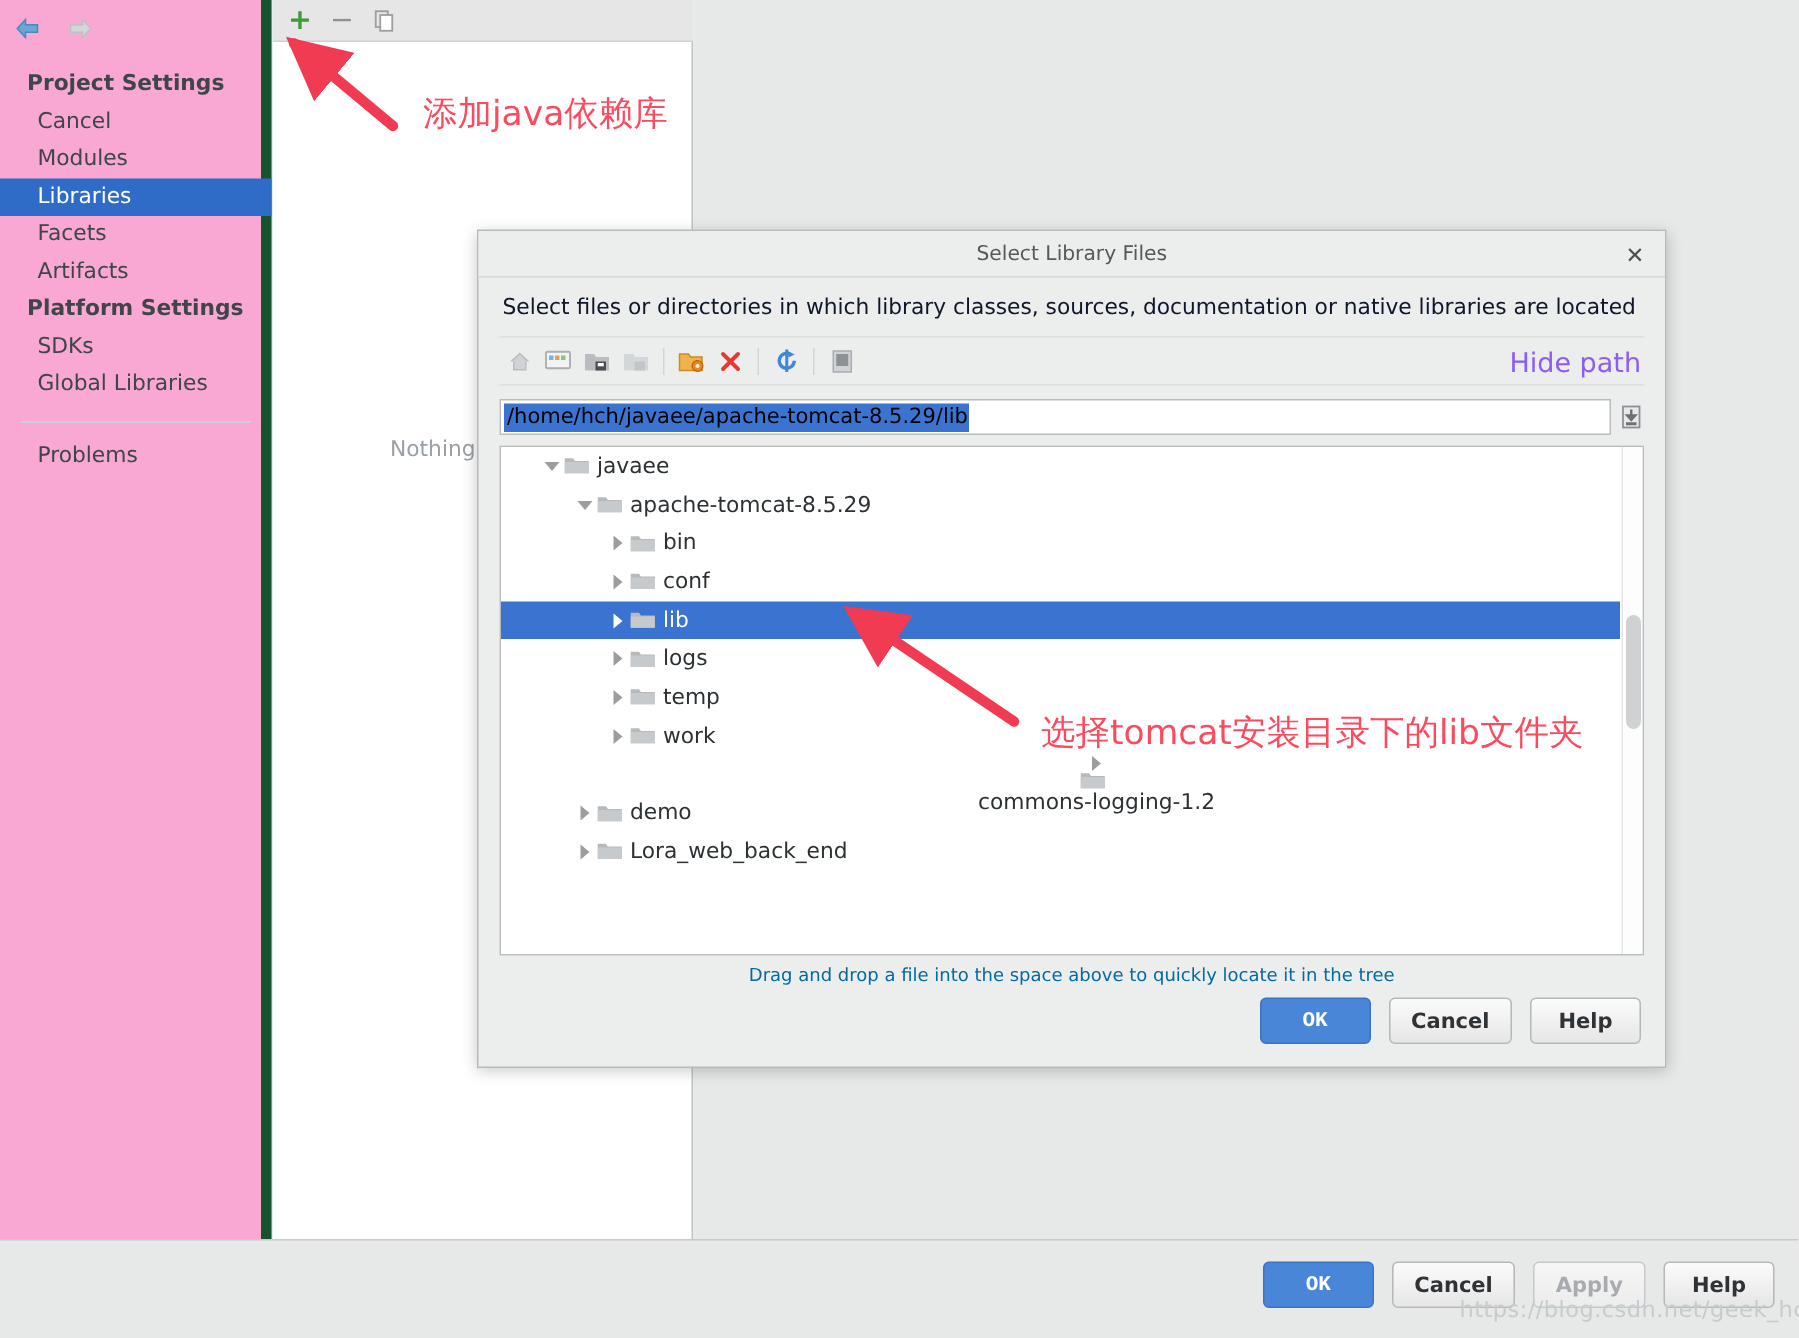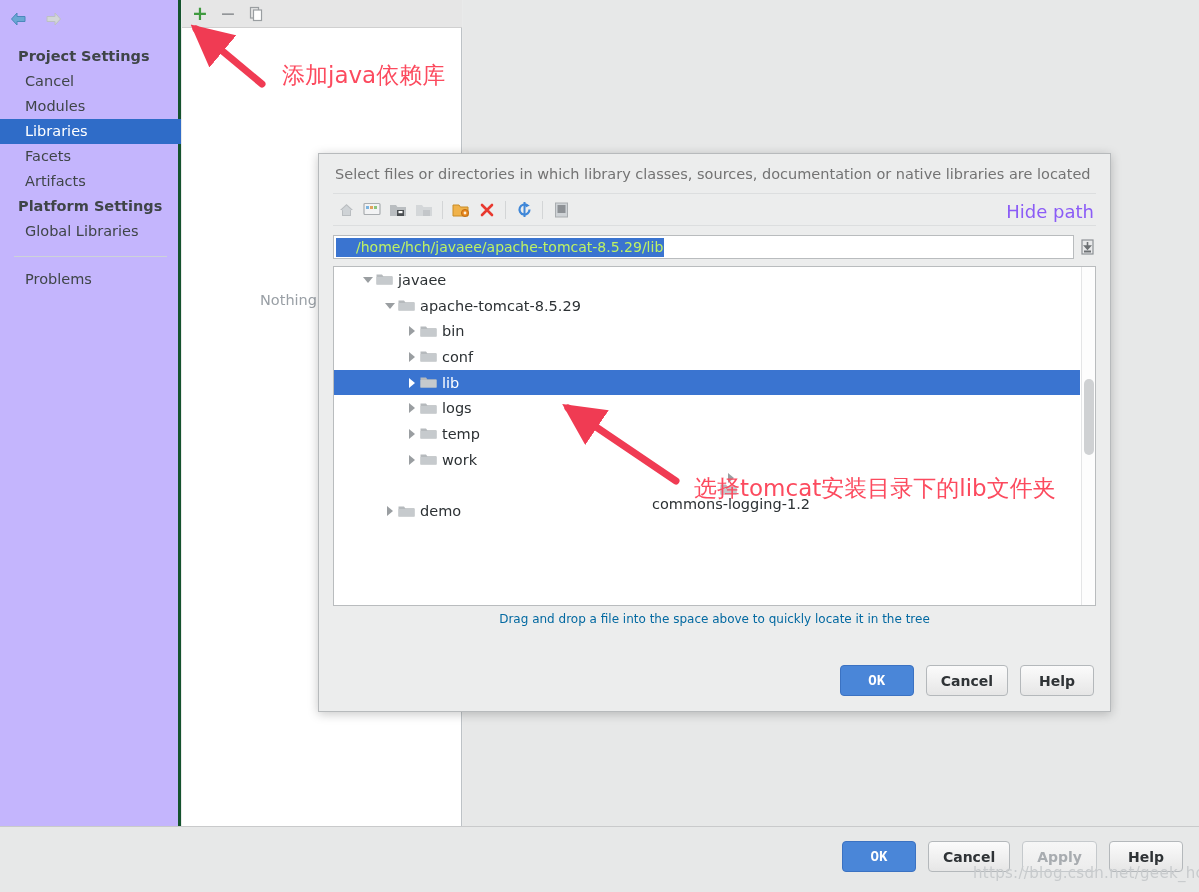--- a/index.html
+++ b/index.html
@@ -11,21 +11,21 @@
     background: #e8e8e8;
   }
 
   #root { position: relative; width: 1199px; height: 892px; }
 
   
   .win-body { position: absolute; left: 0; top: 0; width: 1199px; height: 840px; background: #e9eaea; }
 
   .sidebar {
     position: absolute; left: 0; top: 0; width: 181px; height: 826px;
-    background: #c4b5fd; border-right: 3px solid #14532d;
+    background: #f9a8d4; border-right: 7px solid #14532d;
   }
   .nav-arrows { position: absolute; left: 9px; top: 10px; display: flex; gap: 14px; align-items: center; }
   .arrow { width: 20px; height: 18px; display: block; }
 
   .side-list { position: absolute; left: 0; top: 44px; width: 181px; }
   .grp-title {
     font-size: 14.5px; font-weight: bold; color: #3f4548;
     padding: 4px 0 4px 18px; line-height: 17px;
   }
   .side-item {
@@ -96,42 +96,42 @@
     border-bottom: 1px solid #d5d7d8;
     display: flex; align-items: center; justify-content: center;
   }
   .dlg-title { font-size: 13.5px; color: #55595c; }
   .dlg-close {
     position: absolute; right: 10px; top: 6px; width: 20px; height: 20px;
     display: flex; align-items: center; justify-content: center;
     font-size: 15px; color: #4b4f52; cursor: default;
   }
   .dlg-desc {
-    font-size: 14.5px; color: #737373;
+    font-size: 14.5px; color: #0f172a;
     padding: 12px 0 11px 16px;
   }
   .dlg-toolbar {
     height: 33px; border-top: 1px solid #dcdedf; border-bottom: 1px solid #dcdedf;
     margin: 0 14px; display: flex; align-items: center; position: relative;
   }
   .dtb { width: 26px; height: 24px; display: flex; align-items: center; justify-content: center; }
   .dtb-sep { width: 1px; height: 18px; background: #d3d5d6; margin: 0 5px; }
   .hide-path {
     position: absolute; right: 2px; top: 7px;
     font-size: 18px; color: #8b5cf6; cursor: default;
   }
 
   .path-row { margin: 9px 14px 0 14px; display: flex; align-items: center; gap: 5px; }
   .path-field {
     flex: 1; height: 24px; background: #ffffff; border: 1px solid #b9bcbe;
     display: flex; align-items: center; padding: 0 2px; overflow: hidden;
   }
   .path-sel {
-    background: #3a74d0; color: #bef264; font-size: 14px;
-    padding: 1px 1px 2px 20px; white-space: nowrap;
+    background: #3a74d0; color: #000000; font-size: 14px;
+    padding: 1px 1px 2px 2px; white-space: nowrap;
   }
   .paste-btn { width: 17px; height: 22px; display: flex; align-items: center; justify-content: center; }
 
   .tree-wrap {
     margin: 7px 14px 0 14px; height: 340px; background: #ffffff;
     border: 1px solid #b9bcbe; position: relative; overflow: hidden;
   }
   .tree { position: absolute; left: 0; top: 0; right: 15px; }
   .tree-row {
     height: 25.7px; display: flex; align-items: center;
@@ -195,20 +195,21 @@
 
       <div class="side-list">
         <div class="grp-title">Project Settings</div>
         <div class="side-item">Cancel</div>
         <div class="side-item">Modules</div>
         <div class="side-item selected">Libraries</div>
         <div class="side-item">Facets</div>
         <div class="side-item">Artifacts</div>
 
         <div class="grp-title">Platform Settings</div>
+        <div class="side-item">SDKs</div>
         <div class="side-item">Global Libraries</div>
 
         <div class="side-sep"></div>
 
         <div class="side-item">Problems</div>
       </div>
     </div>
 
     <div class="center-panel">
       <div class="cp-toolbar">
@@ -245,20 +246,24 @@
         <button class="btn disabled">Apply</button>
         <button class="btn">Help</button>
       </div>
     </div>
   </div>
 
   <div class="watermark">https://blog.csdn.net/geek_hch</div>
 
   <div class="dialog">
 
+    <div class="dlg-titlebar">
+      <span class="dlg-title">Select Library Files</span>
+      <span class="dlg-close">✕</span>
+    </div>
 
     <div class="dlg-desc">Select files or directories in which library classes, sources, documentation or native libraries are located</div>
 
     <div class="dlg-toolbar">
       <span class="dtb">
         <svg width="17" height="16" viewBox="0 0 17 16">
           <path d="M8.5 2 L15 8 L13 8 L13 14 L4 14 L4 8 L2 8 Z" fill="#b9bdc0"></path>
           <path d="M8.5 3.5 L13.6 8.2 L12 8.2 L12 13 L5 13 L5 8.2 L3.4 8.2 Z" fill="#cfd3d6"></path>
         </svg>
       </span>
@@ -441,20 +446,32 @@
             <span class="tw-toggle">
               <span class="tri-right"></span>
             </span>
             <span class="tw-folder">
               <svg width="17" height="13" viewBox="0 0 17 13">
                 <path d="M0.5 1.5 h5.5 l1.3 1.8 H16.5 v8.2 H0.5 Z" fill="#b6babd"></path>
                 <path d="M0.5 4 h16 v7.5 H0.5 Z" fill="#c6cacd"></path>
               </svg>
             </span>
             <span>demo</span>
+          </div>
+          <div class="tree-row" style="padding-left: 48px;">
+            <span class="tw-toggle">
+              <span class="tri-right"></span>
+            </span>
+            <span class="tw-folder">
+              <svg width="17" height="13" viewBox="0 0 17 13">
+                <path d="M0.5 1.5 h5.5 l1.3 1.8 H16.5 v8.2 H0.5 Z" fill="#b6babd"></path>
+                <path d="M0.5 4 h16 v7.5 H0.5 Z" fill="#c6cacd"></path>
+              </svg>
+            </span>
+            <span>Lora_web_back_end</span>
           </div>
         </div>
       <div class="scrollbar">
         <div class="sb-thumb"></div>
       </div>
     </div>
 
     <div class="tree-hint">Drag and drop a file into the space above to quickly locate it in the tree</div>
 
     <div class="dlg-btns">

